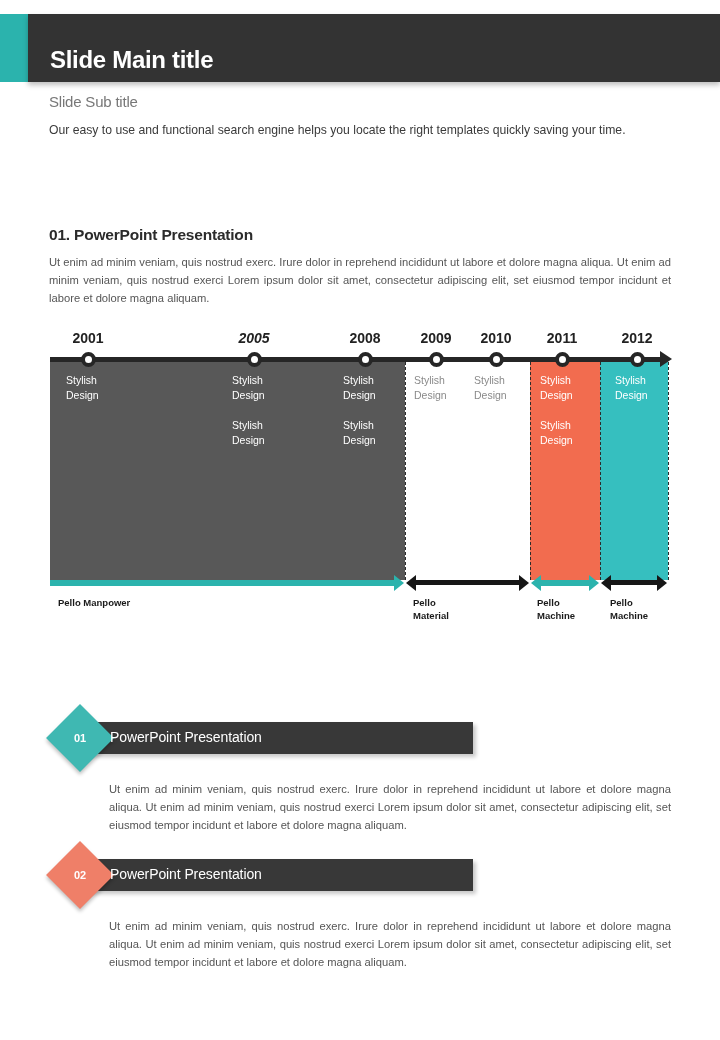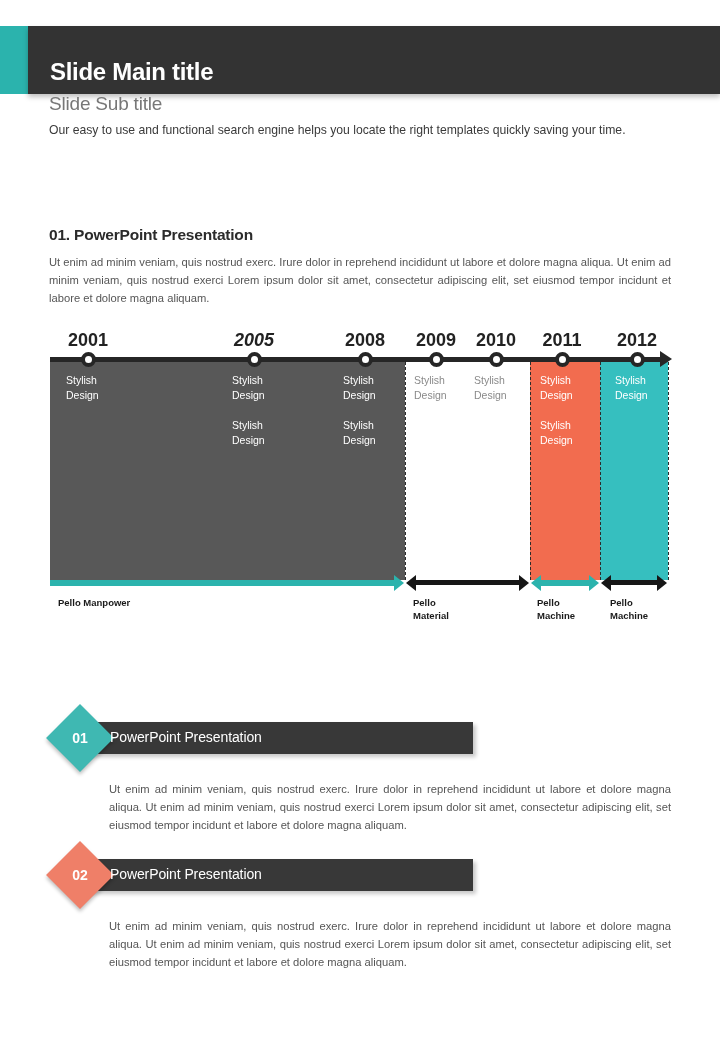--- a/index.html
+++ b/index.html
@@ -9,21 +9,21 @@
     height: 1040px;
     background: #ffffff;
     font-family: "Liberation Sans", sans-serif;
     position: relative;
     overflow: hidden;
   }
 
   
   .header-wrap {
     position: absolute;
-    left: 0; top: 26px;
+    left: 0; top: 14px;
     width: 720px; height: 76px;
   }
   .header-accent {
     position: absolute;
     left: 0; top: 0;
     width: 28px; height: 68px;
     background: #2bb3ad;
   }
   .header-bar {
     position: absolute;
@@ -38,21 +38,21 @@
     font-size: 24px;
     font-weight: bold;
     color: #ffffff;
     letter-spacing: -0.3px;
   }
 
   
   .subtitle {
     position: absolute;
     left: 49px; top: 93px;
-    font-size: 19px;
+    font-size: 15px;
     color: #777777;
     letter-spacing: -0.2px;
   }
   .subtext {
     position: absolute;
     left: 49px; top: 121px;
     width: 625px;
     font-size: 12.2px;
     color: #3a3a3a;
     line-height: 1.55;
@@ -106,21 +106,21 @@
     top: 27px;
     width: 15px; height: 15px;
     border-radius: 50%;
     background: #ffffff;
     border: 4px solid #262626;
     margin-left: -7.5px;
   }
   .tl-year {
     position: absolute;
     top: 5px;
-    font-size: 18px;
+    font-size: 14px;
     font-weight: bold;
     color: #222222;
     transform: translateX(-50%);
     white-space: nowrap;
   }
   .tl-item {
     position: absolute;
     font-size: 10.5px;
     line-height: 1.42;
     white-space: nowrap;
@@ -209,21 +209,21 @@
     transform: rotate(45deg);
     box-shadow: 2px 2px 4px rgba(0,0,0,0.25);
   }
   .co-num {
     position: absolute;
     left: 56px; top: -8px;
     width: 48px; height: 48px;
     display: flex;
     align-items: center;
     justify-content: center;
-    font-size: 14px;
+    font-size: 11px;
     font-weight: bold;
     color: #ffffff;
   }
   .co-body {
     position: absolute;
     left: 109px; top: 58px;
     width: 562px;
     font-size: 11.2px;
     color: #555555;
     line-height: 1.62;

